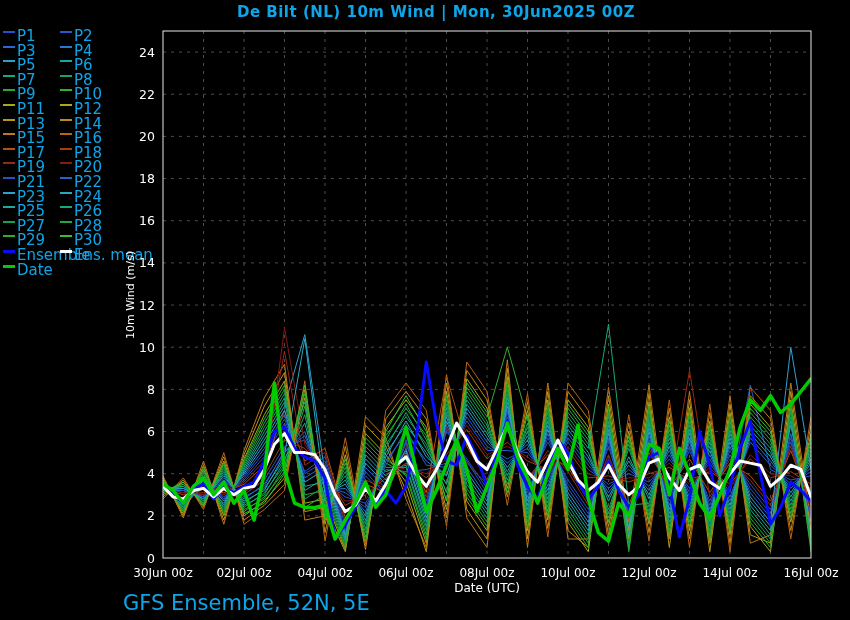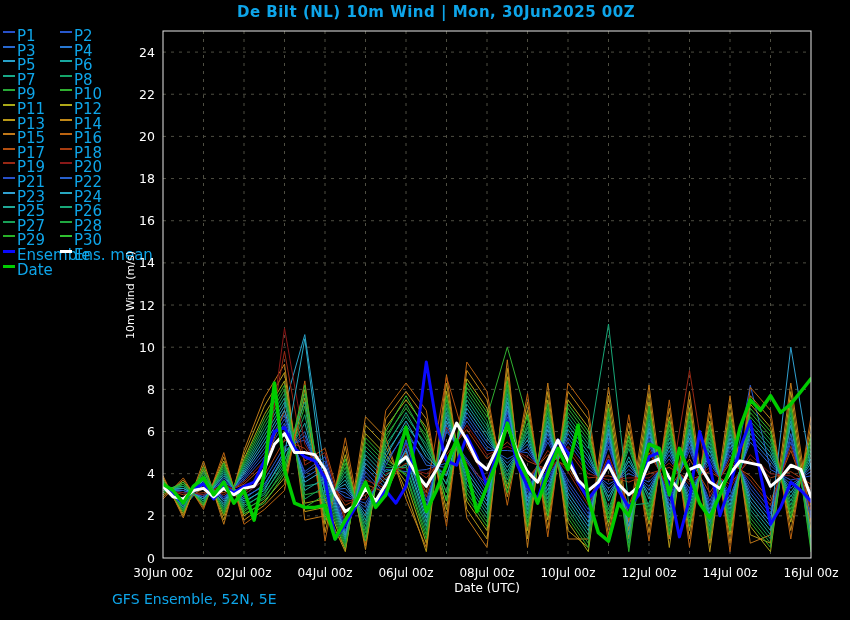--- a/index.html
+++ b/index.html
@@ -4,21 +4,21 @@
 <style>
   html,body{margin:0;padding:0;background:#000;}
   #page{position:relative;width:850px;height:620px;background:#000;overflow:hidden;
         font-family:"DejaVu Sans",sans-serif;color:#0ea5e9;}
   #title{position:absolute;top:3px;left:0;width:872px;text-align:center;
          font-size:15px;font-weight:bold;letter-spacing:0.5px;}
   #legend{position:absolute;left:3px;top:31px;width:134px;
           display:grid;grid-template-columns:57px 77px;row-gap:3.1px;}
   .leg-item{display:flex;align-items:flex-start;font-size:15px;line-height:11.5px;white-space:nowrap;}
   .leg-swatch{display:inline-block;width:12px;min-width:12px;margin-right:2px;}
-  #footer-left{position:absolute;left:112px;top:591px;font-size:14px;}
+  #footer-left{position:absolute;left:123px;top:591px;font-size:21px;}
   #footer-right{position:absolute;left:648px;top:591px;font-size:15px;}
   svg{position:absolute;left:0;top:0;}
   text{font-family:"DejaVu Sans",sans-serif;}
 </style>
 </head>
 <body>
 
 <div id="page">
   <div id="title">De Bilt  (NL)  10m Wind | Mon, 30Jun2025 00Z</div>
   <div id="legend">

